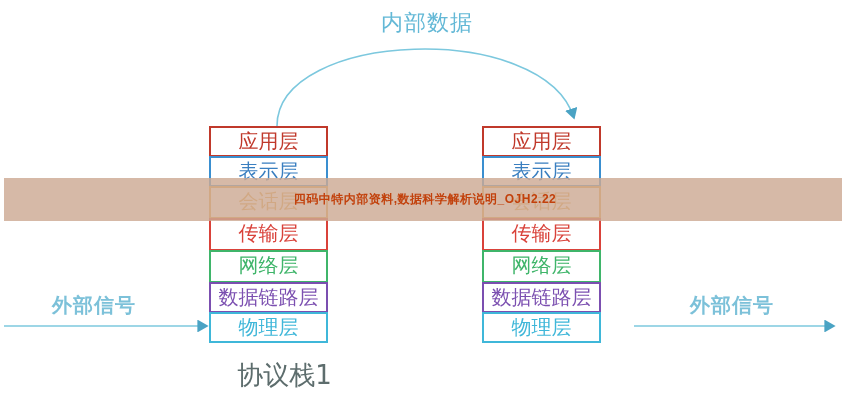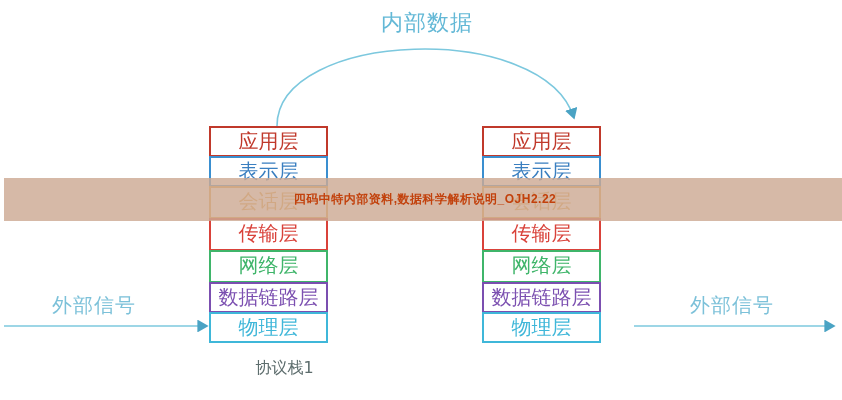--- a/index.html
+++ b/index.html
@@ -15,24 +15,24 @@
       text-align: center; font-size: 22px; color: #63b8d6; letter-spacing: 1px;
     }
     .stack { position: absolute; width: 151px; }
     .layer {
       position: absolute; left: 0; width: 119px; box-sizing: border-box;
       border: 2px solid; text-align: center; font-size: 20px; line-height: 26px;
       background: #ffffff;
     }
     .stack-label {
       position: absolute; width: 151px; text-align: center;
-      font-size: 16px; color: #5d6d6d;
+      font-size: 26px; color: #5d6d6d;
     }
     .ext-label {
-      position: absolute; font-size: 20px; color: #7cc1d9; letter-spacing: 1px;
+      position: absolute; font-size: 20px; color: #7cc1d9; letter-spacing: 1px; font-weight: bold;
     }
     .banner {
       position: absolute; left: 0; top: 178px; width: 842px; height: 43px;
       background: rgba(205, 170, 148, 0.82);
       display: flex; align-items: center; justify-content: center;
     }
     .banner-text {
       color: #c2410c; font-weight: bold; font-size: 12px; letter-spacing: 0.5px;
       font-family: Liberation Sans, sans-serif;
     }

